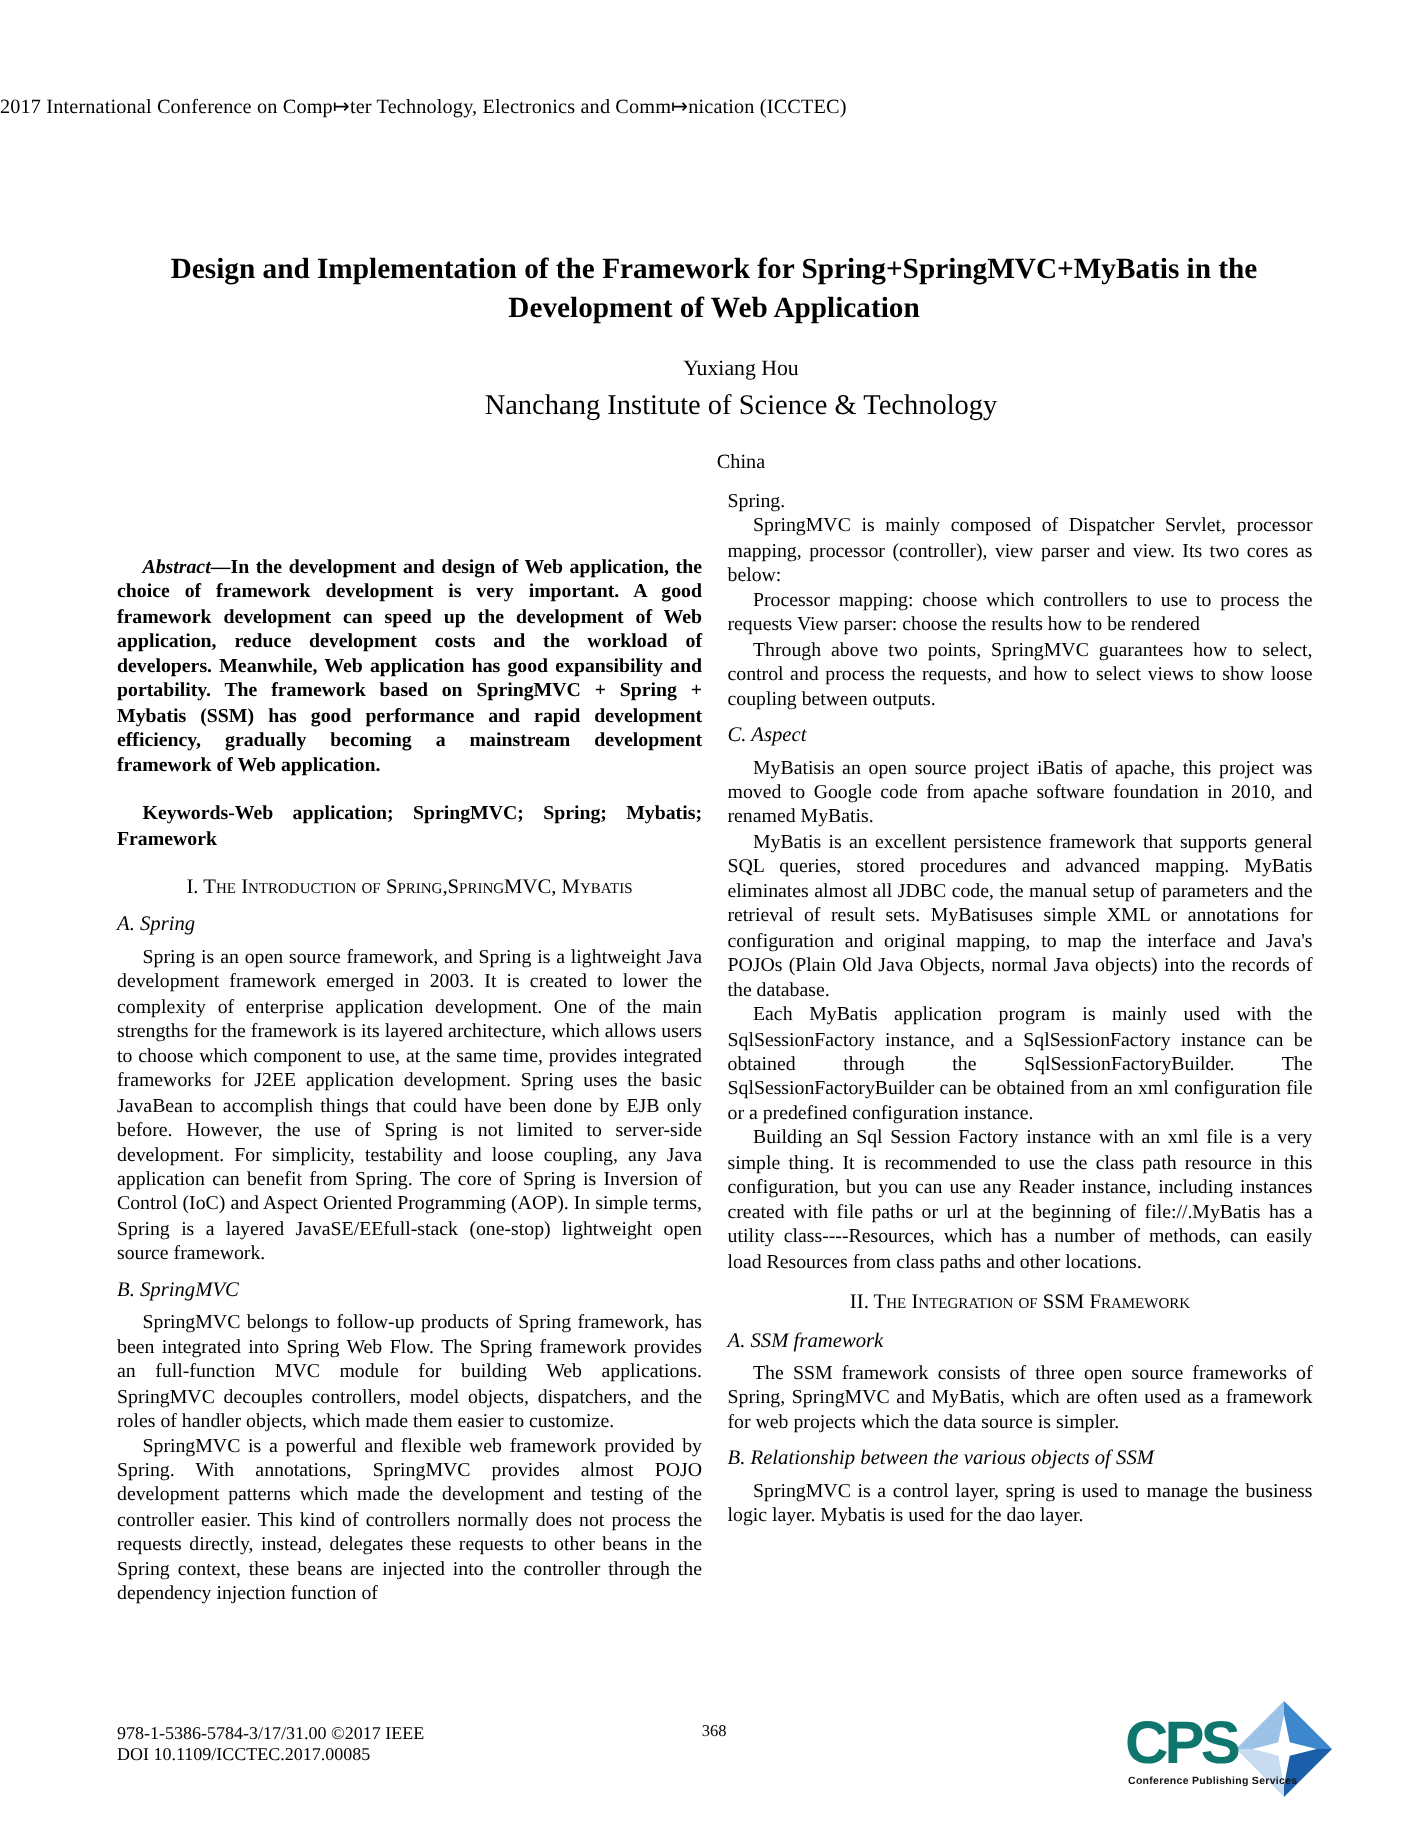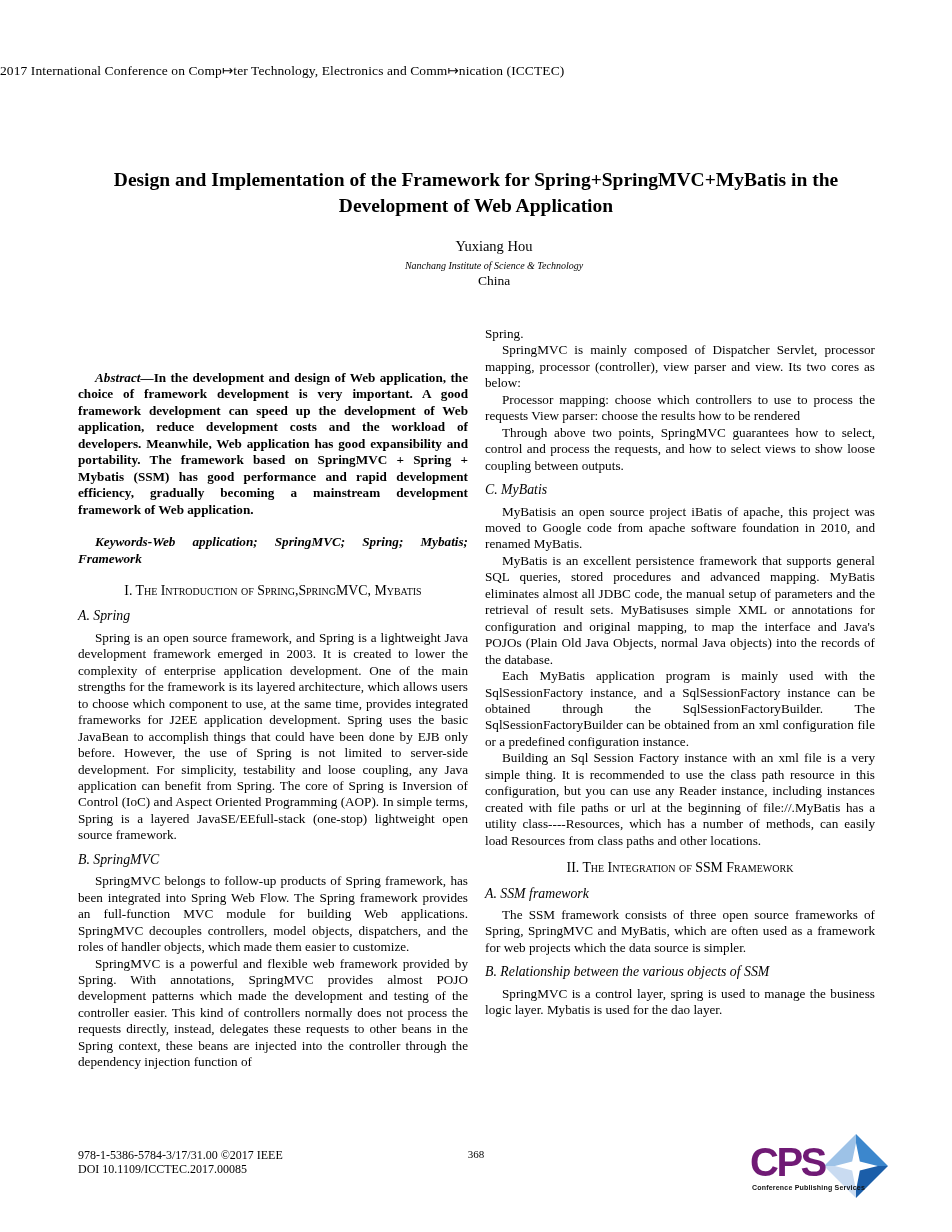--- a/index.html
+++ b/index.html
@@ -10,33 +10,33 @@
   .conf-header{
     position:absolute;top:62px;left:0;right:0;text-align:left;
     font-size:13.5px;letter-spacing:0.1px;
   }
   .paper-title{
     position:absolute;top:130px;left:86px;width:780px;text-align:center;
     font-weight:bold;font-size:19.5px;line-height:1.32;margin-top:37px;
   }
   .authors{position:absolute;top:238px;left:0;right:0;text-align:center;padding-left:36px;}
   .author-name{font-size:14.5px;margin-bottom:5px;}
-  .author-affil{font-size:10px;margin-bottom:2px;font-style:italic;}
+  .author-affil{font-size:19px;margin-bottom:18px;}
   .author-country{font-size:13.5px;}
   .columns{
     position:absolute;top:326px;left:78px;width:797px;
     display:flex;gap:17px;
   }
   .col{width:390px;font-size:13.2px;line-height:16.45px;text-align:justify;}
   .col p{margin:0;}
   p.body-p{text-indent:17px;}
   p.noindent{text-indent:0;}
   p.abstract{font-weight:bold;text-indent:17px;margin-bottom:16px;margin-top:44px;}
   .abs-label{font-style:italic;}
-  p.keywords{font-weight:bold;font-style:italic;text-indent:17px;margin-bottom:16px;}
+  p.keywords{font-weight:bold;text-indent:17px;margin-bottom:16px;}
   .sec-heading{
     text-align:center;font-variant:small-caps;font-size:13.8px;
     margin:11px 0 9px 0;text-indent:0;
   }
   .subsec-heading{
     font-style:italic;font-size:13.8px;text-align:left;
     margin:8px 0 5px 0;text-indent:0;
   }
   .footer-left{
     position:absolute;left:78px;top:1148px;font-size:12px;line-height:1.2;
@@ -81,21 +81,21 @@
         <p class="body-p">Spring is an open source framework, and Spring is a lightweight Java development framework emerged in 2003. It is created to lower the complexity of enterprise application development. One of the main strengths for the framework is its layered architecture, which allows users to choose which component to use, at the same time, provides integrated frameworks for J2EE application development. Spring uses the basic JavaBean to accomplish things that could have been done by EJB only before. However, the use of Spring is not limited to server-side development. For simplicity, testability and loose coupling, any Java application can benefit from Spring. The core of Spring is Inversion of Control (IoC) and Aspect Oriented Programming (AOP). In simple terms, Spring is a layered JavaSE/EEfull-stack (one-stop) lightweight open source framework.</p>
         <div class="subsec-heading">B. SpringMVC</div>
         <p class="body-p">SpringMVC belongs to follow-up products of Spring framework, has been integrated into Spring Web Flow. The Spring framework provides an full-function MVC module for building Web applications. SpringMVC decouples controllers, model objects, dispatchers, and the roles of handler objects, which made them easier to customize.</p>
         <p class="body-p">SpringMVC is a powerful and flexible web framework provided by Spring. With annotations, SpringMVC provides almost POJO development patterns which made the development and testing of the controller easier. This kind of controllers normally does not process the requests directly, instead, delegates these requests to other beans in the Spring context, these beans are injected into the controller through the dependency injection function of</p>
       </div>
     <div class="col" id="col-right">
         <p class="body-p noindent">Spring.</p>
         <p class="body-p">SpringMVC is mainly composed of Dispatcher Servlet, processor mapping, processor (controller), view parser and view. Its two cores as below:</p>
         <p class="body-p">Processor mapping: choose which controllers to use to process the requests View parser: choose the results how to be rendered</p>
         <p class="body-p">Through above two points, SpringMVC guarantees how to select, control and process the requests, and how to select views to show loose coupling between outputs.</p>
-        <div class="subsec-heading">C. MyBatis</div>
+        <div class="subsec-heading">C. Aspect</div>
         <p class="body-p">MyBatisis an open source project iBatis of apache, this project was moved to Google code from apache software foundation in 2010, and renamed MyBatis.</p>
         <p class="body-p">MyBatis is an excellent persistence framework that supports general SQL queries, stored procedures and advanced mapping. MyBatis eliminates almost all JDBC code, the manual setup of parameters and the retrieval of result sets. MyBatisuses simple XML or annotations for configuration and original mapping, to map the interface and Java's POJOs (Plain Old Java Objects, normal Java objects) into the records of the database.</p>
         <p class="body-p">Each MyBatis application program is mainly used with the SqlSessionFactory instance, and a SqlSessionFactory instance can be obtained through the SqlSessionFactoryBuilder. The SqlSessionFactoryBuilder can be obtained from an xml configuration file or a predefined configuration instance.</p>
         <p class="body-p">Building an Sql Session Factory instance with an xml file is a very simple thing. It is recommended to use the class path resource in this configuration, but you can use any Reader instance, including instances created with file paths or url at the beginning of file://.MyBatis has a utility class----Resources, which has a number of methods, can easily load Resources from class paths and other locations.</p>
         <div class="sec-heading">II. The Integration of SSM Framework</div>
         <div class="subsec-heading">A. SSM framework</div>
         <p class="body-p">The SSM framework consists of three open source frameworks of Spring, SpringMVC and MyBatis, which are often used as a framework for web projects which the data source is simpler.</p>
         <div class="subsec-heading">B. Relationship between the various objects of SSM</div>
         <p class="body-p">SpringMVC is a control layer, spring is used to manage the business logic layer. Mybatis is used for the dao layer.</p>
       </div>
@@ -109,17 +109,17 @@
   <div class="page-num">368</div>
 
   <div class="cps">
     <svg class="cps-diamond" viewBox="0 0 100 100" xmlns="http://www.w3.org/2000/svg">
       <polygon id="d-tl" points="50,0 50,50 0,50" fill="#9dc2e7"></polygon>
       <polygon id="d-tr" points="50,0 100,50 50,50" fill="#3c87cd"></polygon>
       <polygon id="d-br" points="100,50 50,100 50,50" fill="#1b5ea9"></polygon>
       <polygon id="d-bl" points="0,50 50,50 50,100" fill="#c9dbf1"></polygon>
       <polygon id="d-star" points="50,14 56,43 84,50 56,57 50,88 44,57 17,50 44,43" fill="#ffffff"></polygon>
     </svg>
-    <div class="cps-text" style="color: #701a75;">CPS</div>
+    <div class="cps-text" style="color: #0f766e;">CPS</div>
     <div class="cps-tagline">Conference Publishing Services</div>
   </div>
 
 </div>
 
 </body></html>

